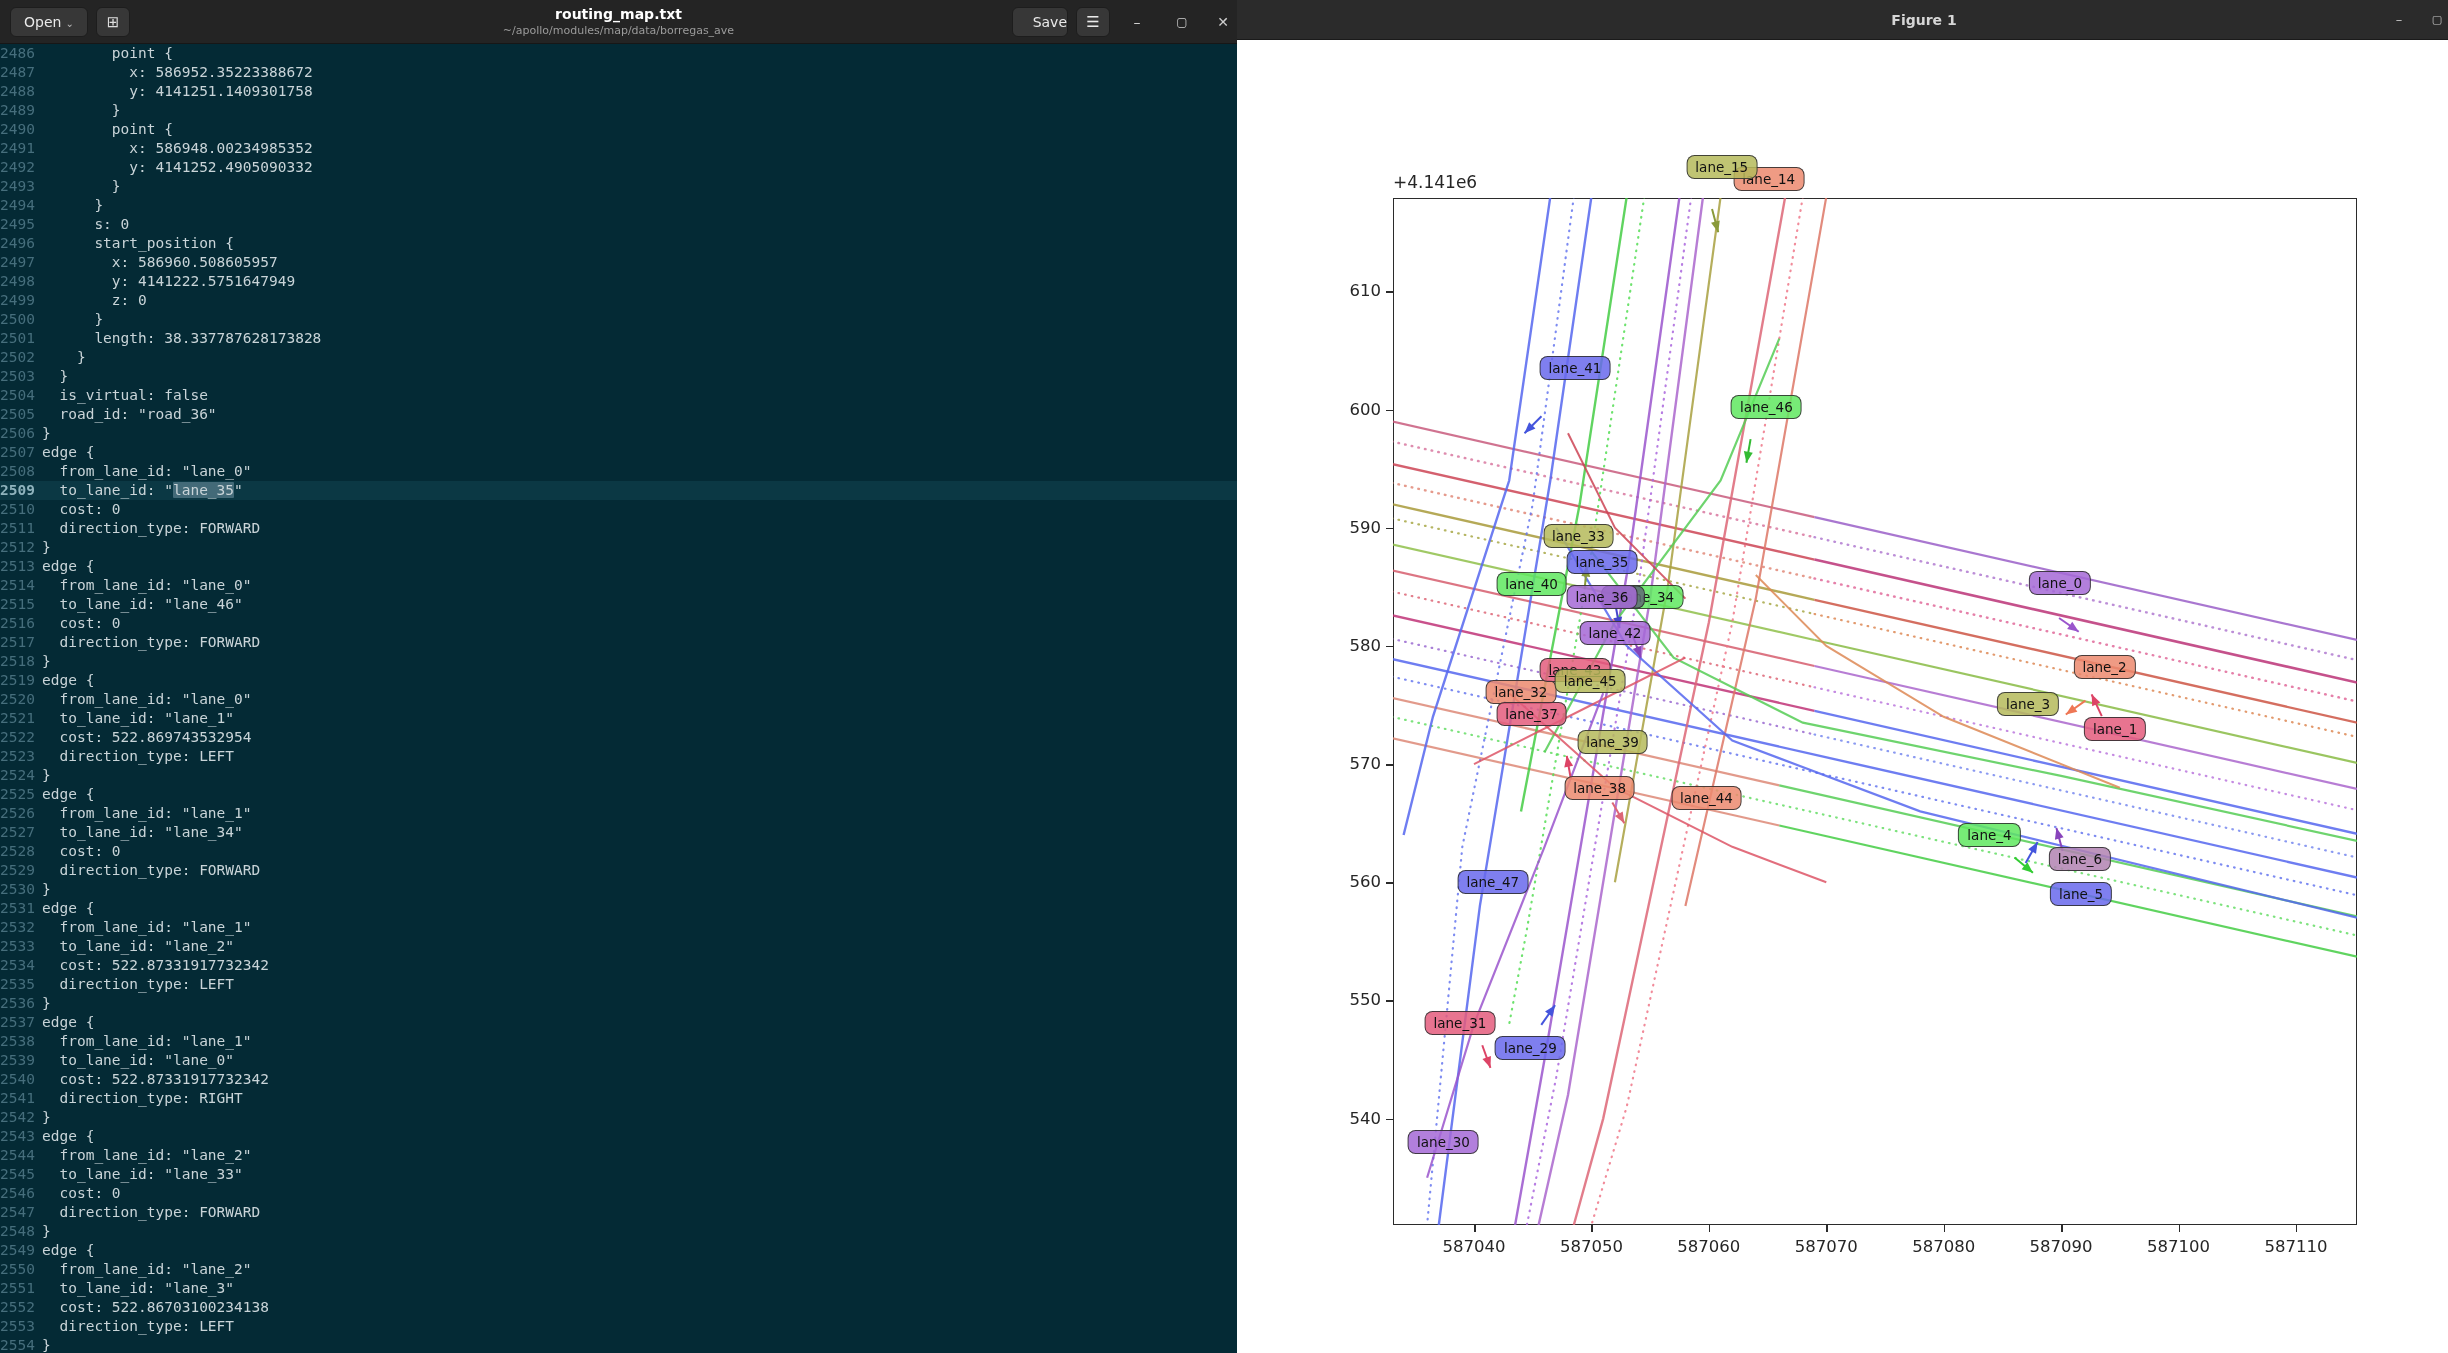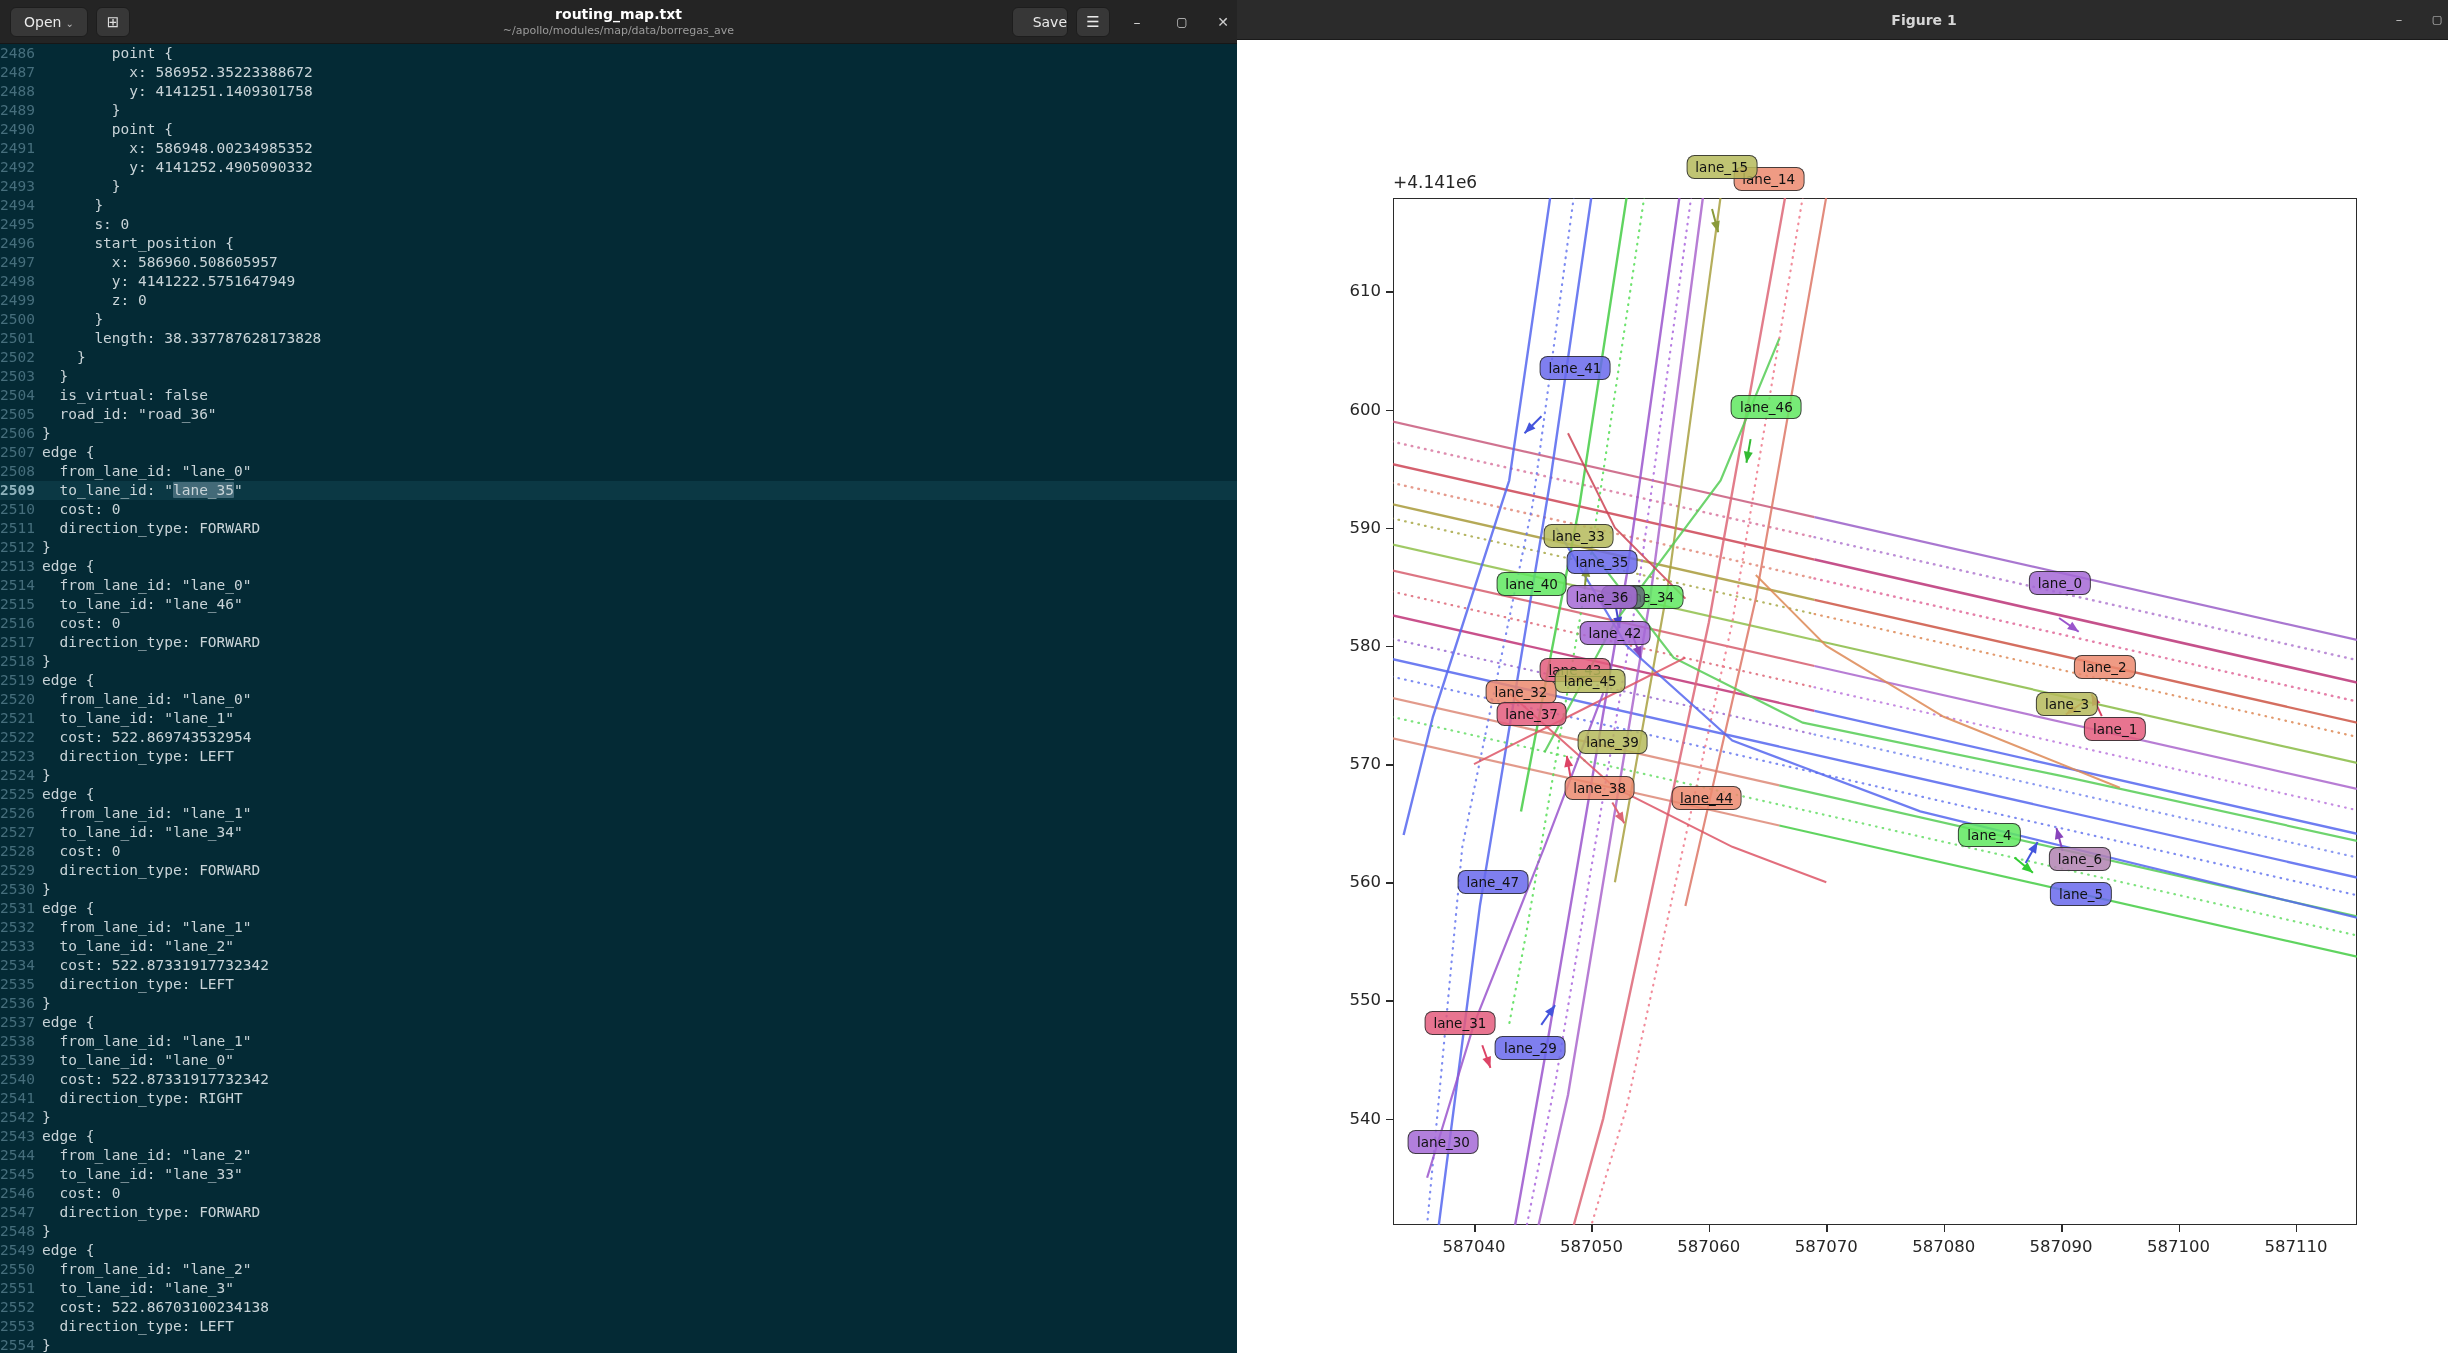--- a/index.html
+++ b/index.html
@@ -206,21 +206,21 @@
         <div class="tick-label ytl" style="left: 74px; top: 595.909px;">580</div>
         <div class="tick" style="left: 149px; top: 487.727px; width: 7px; height: 1.5px;"></div>
         <div class="tick-label ytl" style="left: 74px; top: 477.727px;">590</div>
         <div class="tick" style="left: 149px; top: 369.545px; width: 7px; height: 1.5px;"></div>
         <div class="tick-label ytl" style="left: 74px; top: 359.545px;">600</div>
         <div class="tick" style="left: 149px; top: 251.364px; width: 7px; height: 1.5px;"></div>
         <div class="tick-label ytl" style="left: 74px; top: 241.364px;">610</div>
         <div class="lane-label" style="left: 822.933px; top: 543.273px; background: rgba(165, 105, 214, 0.85);">lane_0</div>
         <div class="lane-label" style="left: 878.119px; top: 688.636px; background: rgba(228, 92, 124, 0.85);">lane_1</div>
         <div class="lane-label" style="left: 867.552px; top: 627.182px; background: rgba(236, 138, 110, 0.85);">lane_2</div>
-        <div class="lane-label" style="left: 830px; top: 663.818px; background: rgba(181, 186, 90, 0.85);">lane_3</div>
+        <div class="lane-label" style="left: 791px; top: 663.818px; background: rgba(181, 186, 90, 0.85);">lane_3</div>
         <div class="lane-label" style="left: 752.482px; top: 795px; background: rgba(95, 232, 95, 0.85);">lane_4</div>
         <div class="lane-label" style="left: 844.068px; top: 854.091px; background: rgba(104, 104, 236, 0.85);">lane_5</div>
         <div class="lane-label" style="left: 842.894px; top: 818.636px; background: rgba(178, 130, 178, 0.85);">lane_6</div>
         <div class="lane-label" style="left: 531.737px; top: 139.091px; background: rgba(236, 138, 110, 0.85);">lane_14</div>
         <div class="lane-label" style="left: 484.77px; top: 127.273px; background: rgba(181, 186, 90, 0.85);">lane_15</div>
         <div class="lane-label" style="left: 293.379px; top: 1007.73px; background: rgba(104, 104, 236, 0.85);">lane_29</div>
         <div class="lane-label" style="left: 206.49px; top: 1102.27px; background: rgba(165, 105, 214, 0.85);">lane_30</div>
         <div class="lane-label" style="left: 222.928px; top: 982.909px; background: rgba(228, 92, 124, 0.85);">lane_31</div>
         <div class="lane-label" style="left: 283.985px; top: 652px; background: rgba(236, 138, 110, 0.85);">lane_32</div>
         <div class="lane-label" style="left: 341.52px; top: 496px; background: rgba(181, 186, 90, 0.85);">lane_33</div>
@@ -228,20 +228,20 @@
         <div class="lane-label" style="left: 386.139px; top: 557.455px; background: rgba(95, 106, 116, 0.85); width: 26px; height: 15px;"></div>
         <div class="lane-label" style="left: 365.004px; top: 522px; background: rgba(104, 104, 236, 0.85);">lane_35</div>
         <div class="lane-label" style="left: 365.004px; top: 557.455px; background: rgba(165, 105, 214, 0.85);">lane_36</div>
         <div class="lane-label" style="left: 294.553px; top: 674.455px; background: rgba(228, 92, 124, 0.85);">lane_37</div>
         <div class="lane-label" style="left: 362.655px; top: 747.727px; background: rgba(236, 138, 110, 0.85);">lane_38</div>
         <div class="lane-label" style="left: 375.571px; top: 701.636px; background: rgba(181, 186, 90, 0.85);">lane_39</div>
         <div class="lane-label" style="left: 294.553px; top: 544.455px; background: rgba(95, 232, 95, 0.85);">lane_40</div>
         <div class="lane-label" style="left: 337.998px; top: 328.182px; background: rgba(104, 104, 236, 0.85);">lane_41</div>
         <div class="lane-label" style="left: 377.92px; top: 592.909px; background: rgba(165, 105, 214, 0.85);">lane_42</div>
         <div class="lane-label" style="left: 337.998px; top: 629.545px; background: rgba(228, 92, 124, 0.85); text-decoration: underline;">lane_43</div>
-        <div class="lane-label" style="left: 469.505px; top: 758.364px; background: rgba(236, 138, 110, 0.85); text-decoration: underline;">lane_44</div>
+        <div class="lane-label" style="left: 469.505px; top: 758.364px; background: rgba(236, 138, 110, 0.85);">lane_44</div>
         <div class="lane-label" style="left: 353.262px; top: 641.364px; background: rgba(181, 186, 90, 0.85);">lane_45</div>
         <div class="lane-label" style="left: 529.389px; top: 367.182px; background: rgba(95, 232, 95, 0.85);">lane_46</div>
         <div class="lane-label" style="left: 255.805px; top: 842.273px; background: rgba(104, 104, 236, 0.85);">lane_47</div>
       </div>
   </div>
 
 </div>
 
 </body></html>

